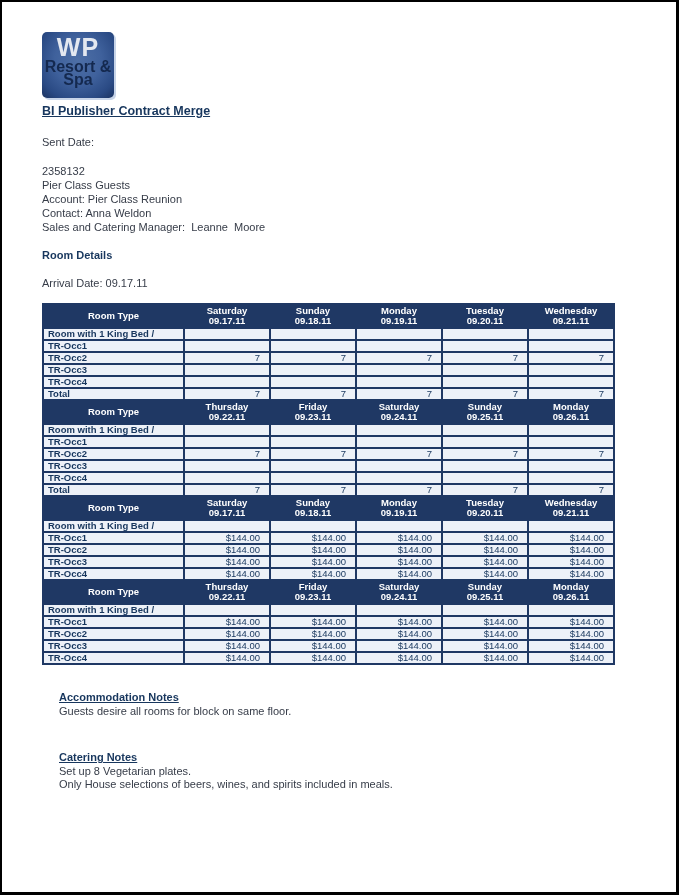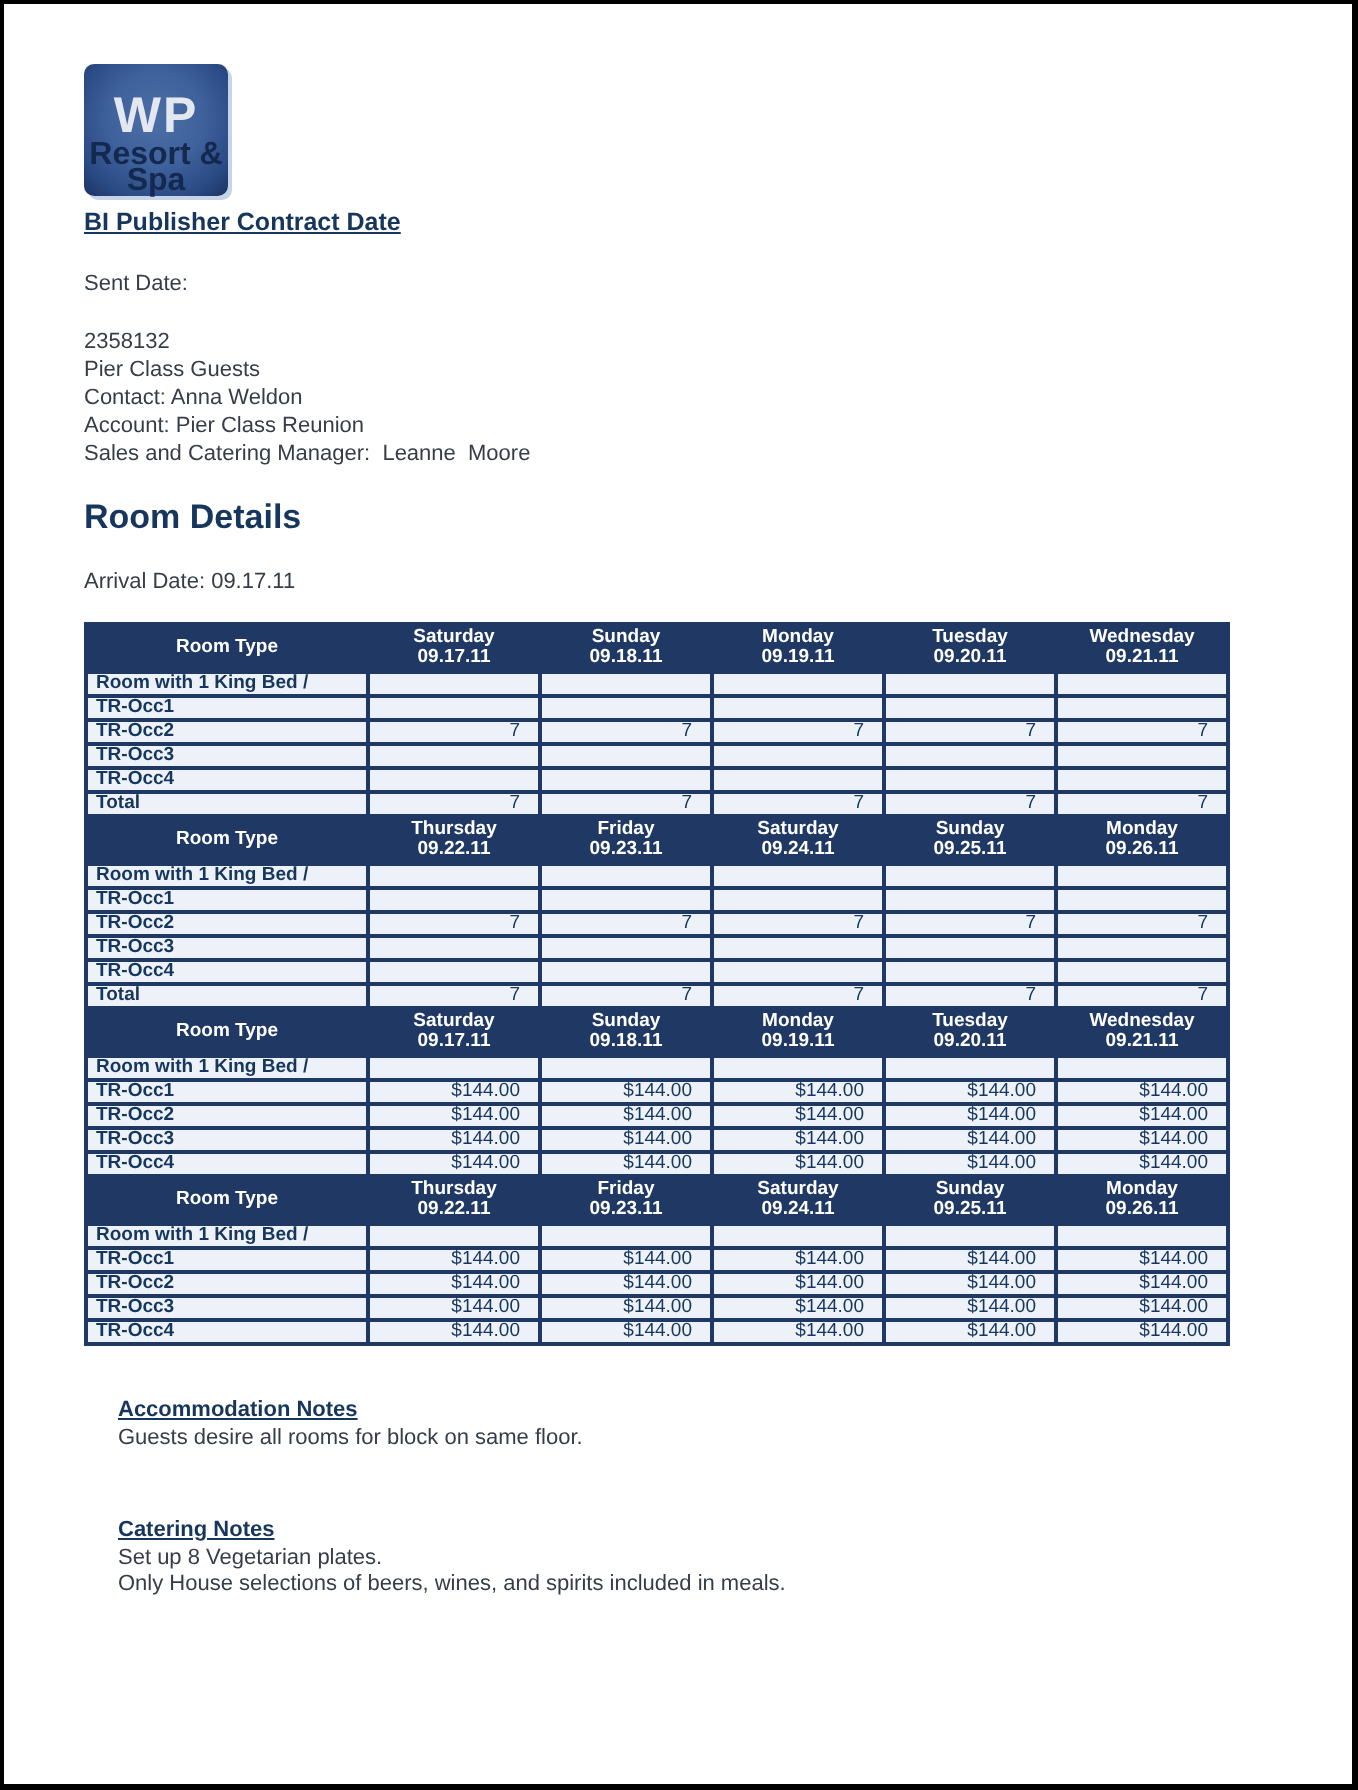--- a/index.html
+++ b/index.html
@@ -11,30 +11,30 @@
     background:#fff; overflow:hidden;
   }
   .content { padding:30px 28px 0 40px; }
 
   
   .logo {
     width:72px; height:66px; border-radius:5px; text-align:center;
     background: radial-gradient(circle at 50% 42%, #4d6fa6 0%, #3f619c 45%, #2a4a84 78%, #1b3361 100%);
     box-shadow: 2px 2px 0 0 #c7d4e8;
   }
-  .logo-wp { font-size:25px; font-weight:bold; color:#e3e8f0; padding-top:14px; line-height:25px; letter-spacing:1px; }
+  .logo-wp { font-size:25px; font-weight:bold; color:#e3e8f0; padding-top:3px; line-height:25px; letter-spacing:1px; }
   .logo-sub { font-size:16px; font-weight:bold; color:#14294f; line-height:13px; }
 
   .doc-title { font-size:12.5px; font-weight:bold; color:#17365D; text-decoration:underline; margin:6px 0 0 0; }
 
   .line { font-size:11px; color:#363c48; margin:0; line-height:14px; }
   .sent-date { margin-top:17px; }
   .info-block { margin-top:15px; }
   .manager { margin-top:0; white-space:pre-wrap; }
-  .section-h { font-size:17px; font-weight:bold; color:#17365D; margin:15px 0 0 0; }
+  .section-h { font-size:11px; font-weight:bold; color:#17365D; margin:15px 0 0 0; }
   .arrival { margin-top:15px; }
 
   
   .tables-wrap { margin-top:13px; }
   table.occ-table { border-collapse:collapse; width:571px; table-layout:fixed; }
   table.occ-table + table.occ-table { margin-top:-2px; }
   .occ-table th, .occ-table td { border:2px solid #1F3864; overflow:hidden; }
   .occ-table thead th {
     background:#1F3864; color:#fff; font-size:9.5px; font-weight:bold;
     line-height:10px; padding:1px 0; height:20px; text-align:center; vertical-align:middle;
@@ -59,29 +59,29 @@
 
 <div class="page">
   <div class="content">
 
     <div class="logo">
       <div class="logo-wp">WP</div>
       <div class="logo-sub">Resort &amp;</div>
       <div class="logo-sub">Spa</div>
     </div>
 
-    <h1 class="doc-title">BI Publisher Contract Date</h1>
+    <h1 class="doc-title">BI Publisher Contract Merge</h1>
 
     <p class="line sent-date">Sent Date:</p>
 
     <div class="info-block">
       <p class="line">2358132</p>
       <p class="line">Pier Class Guests</p>
+      <p class="line">Account: Pier Class Reunion</p>
       <p class="line">Contact: Anna Weldon</p>
-      <p class="line">Account: Pier Class Reunion</p>
     </div>
 
     <p class="line manager">Sales and Catering Manager:  Leanne  Moore</p>
 
     <h2 class="section-h">Room Details</h2>
 
     <p class="line arrival">Arrival Date: 09.17.11</p>
 
     <div class="tables-wrap">
         <table class="occ-table">

